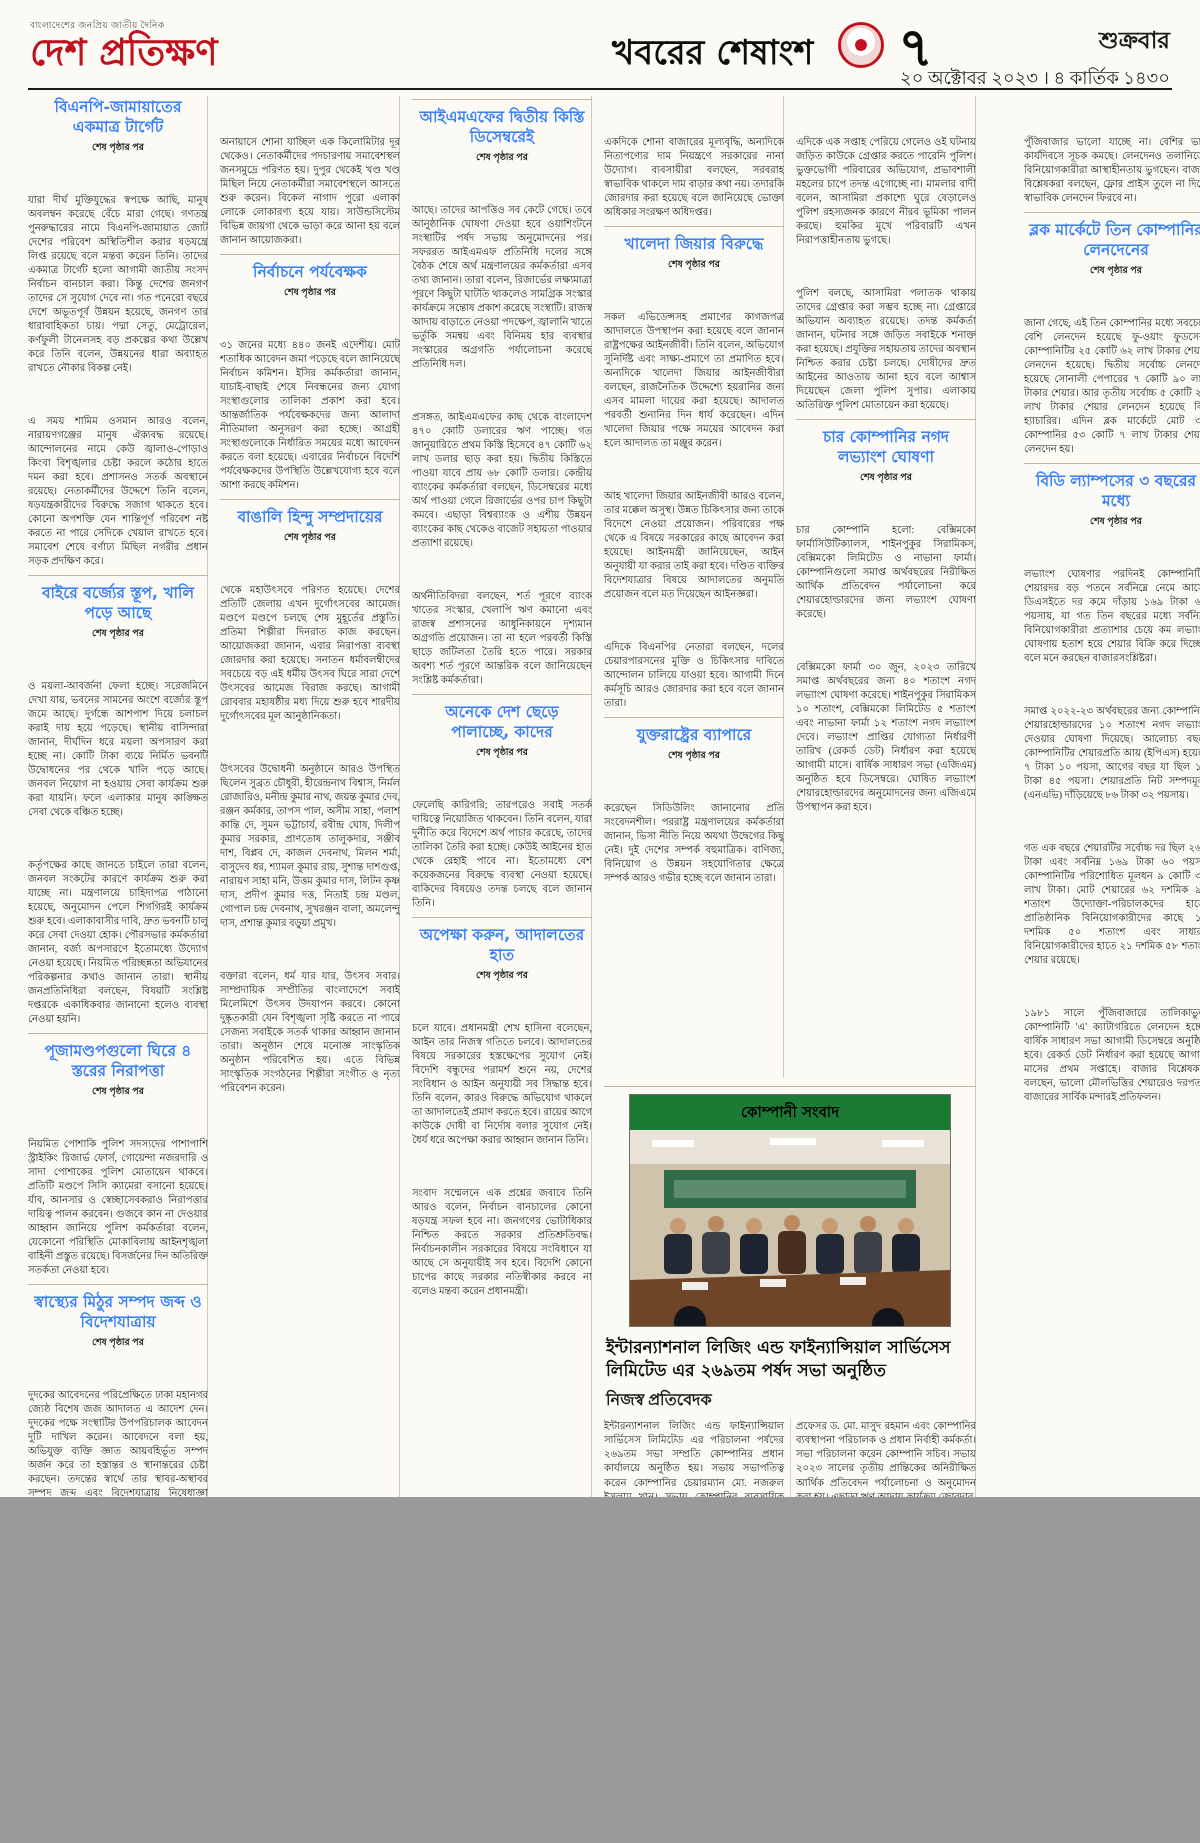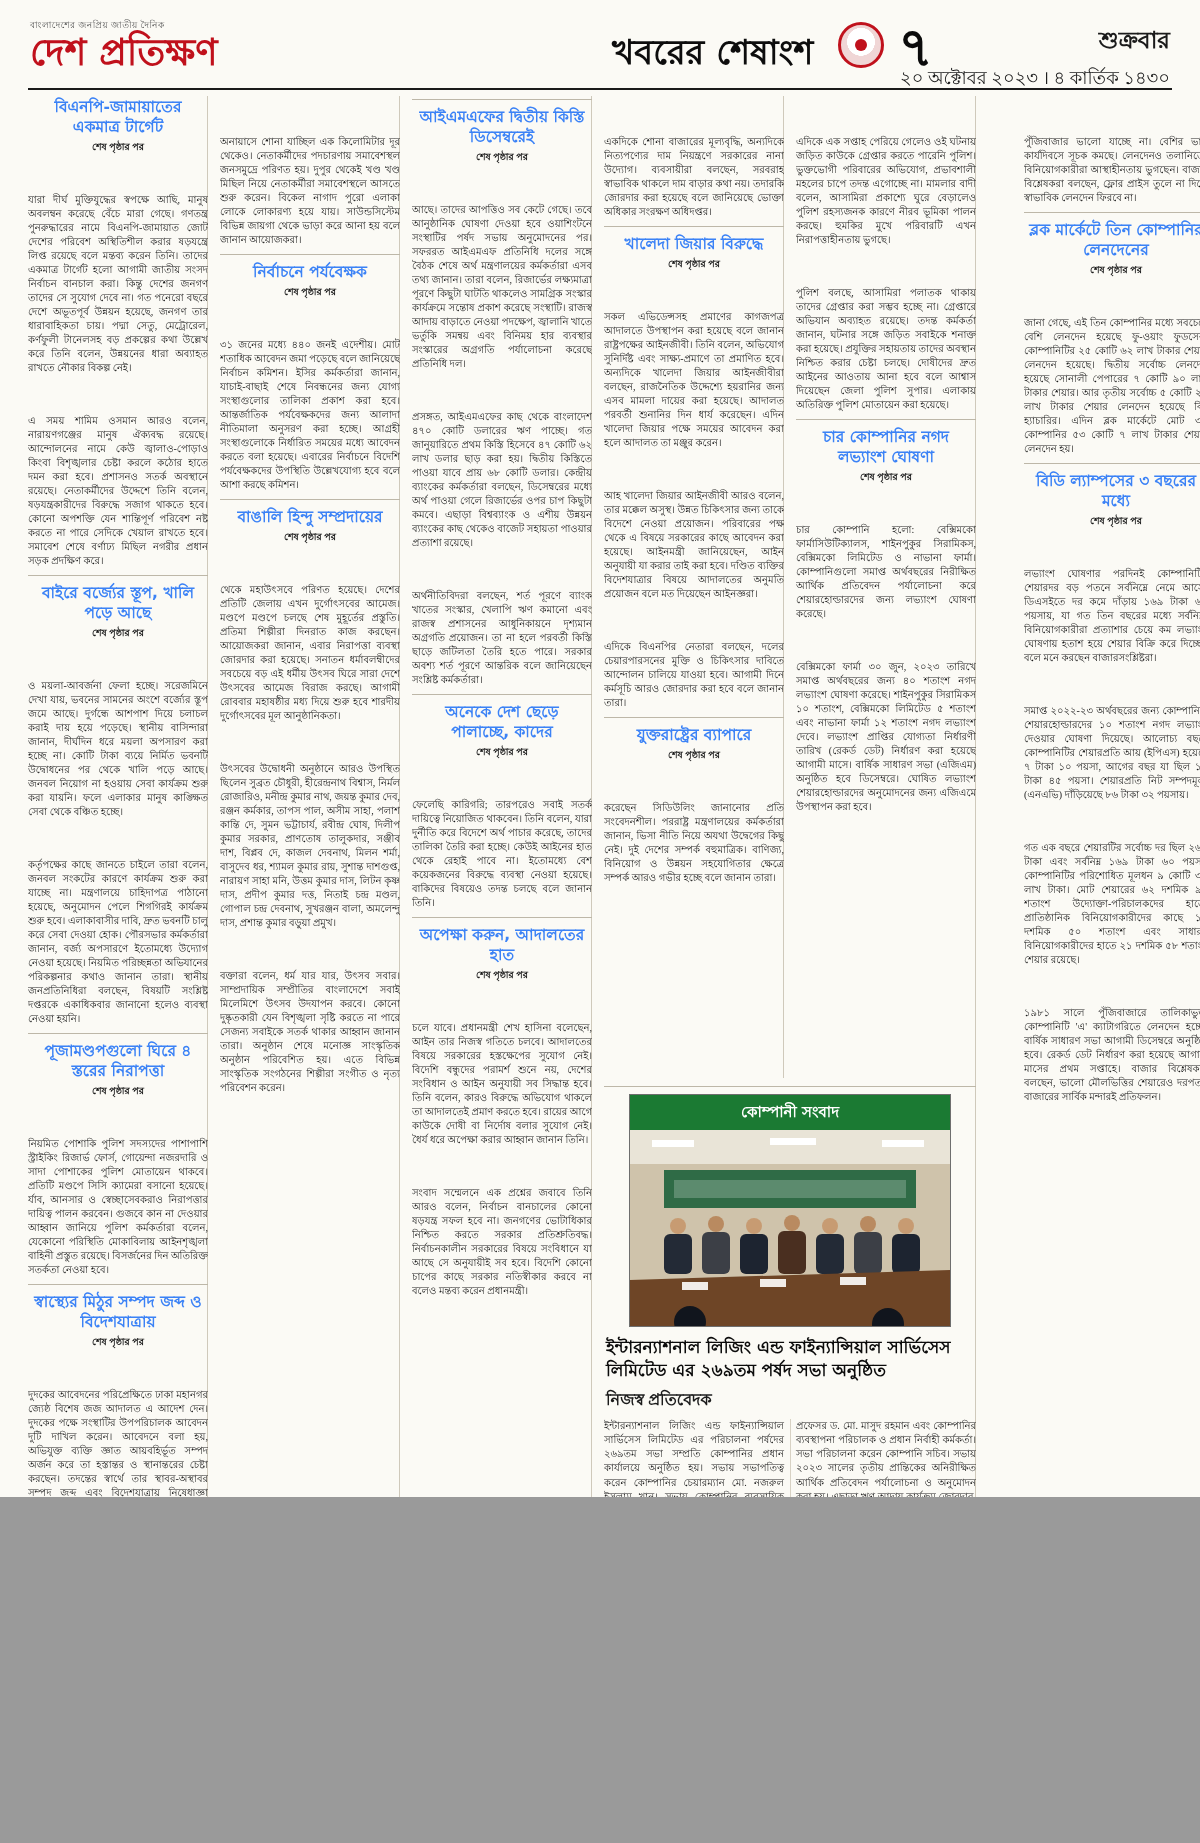--- a/index.html
+++ b/index.html
@@ -61,21 +61,21 @@
   .para { margin-bottom:7px;margin-top:39px; }
   .story.ruled { border-top:1px solid #bdb7a8; padding-top:6px; margin-top:3px; }
 
   
   .company-block {
     position:absolute; left:604px; top:1086px; width:372px; height:745px;
     overflow:hidden; border-top:1px solid #bdb7a8; padding-top:7px;
   }
   .photo-box { width:322px; margin:0 auto; border:1px solid #6e6e6e; background:#fff; }
   .photo-banner {
-    background:#1b7a33; color:#ffffff; text-align:center; padding:5px 15px;
+    background:#1b7a33; color:#000000; text-align:center; padding:5px 15px;
     font-family:"DejaVu Sans","Liberation Sans",sans-serif; font-size:15px; font-weight:bold;
   }
   .photo { height:196px; line-height:0; }
   .company-headline {
     font-family:"DejaVu Sans","Liberation Sans",sans-serif;
     font-size:17px; font-weight:bold; line-height:1.35; color:#0b0b0b;
     margin:9px 2px 5px; text-align:left;
   }
   .company-byline { font-size:16px; font-weight:bold; margin:0 2px 5px; }
   .company-body {

